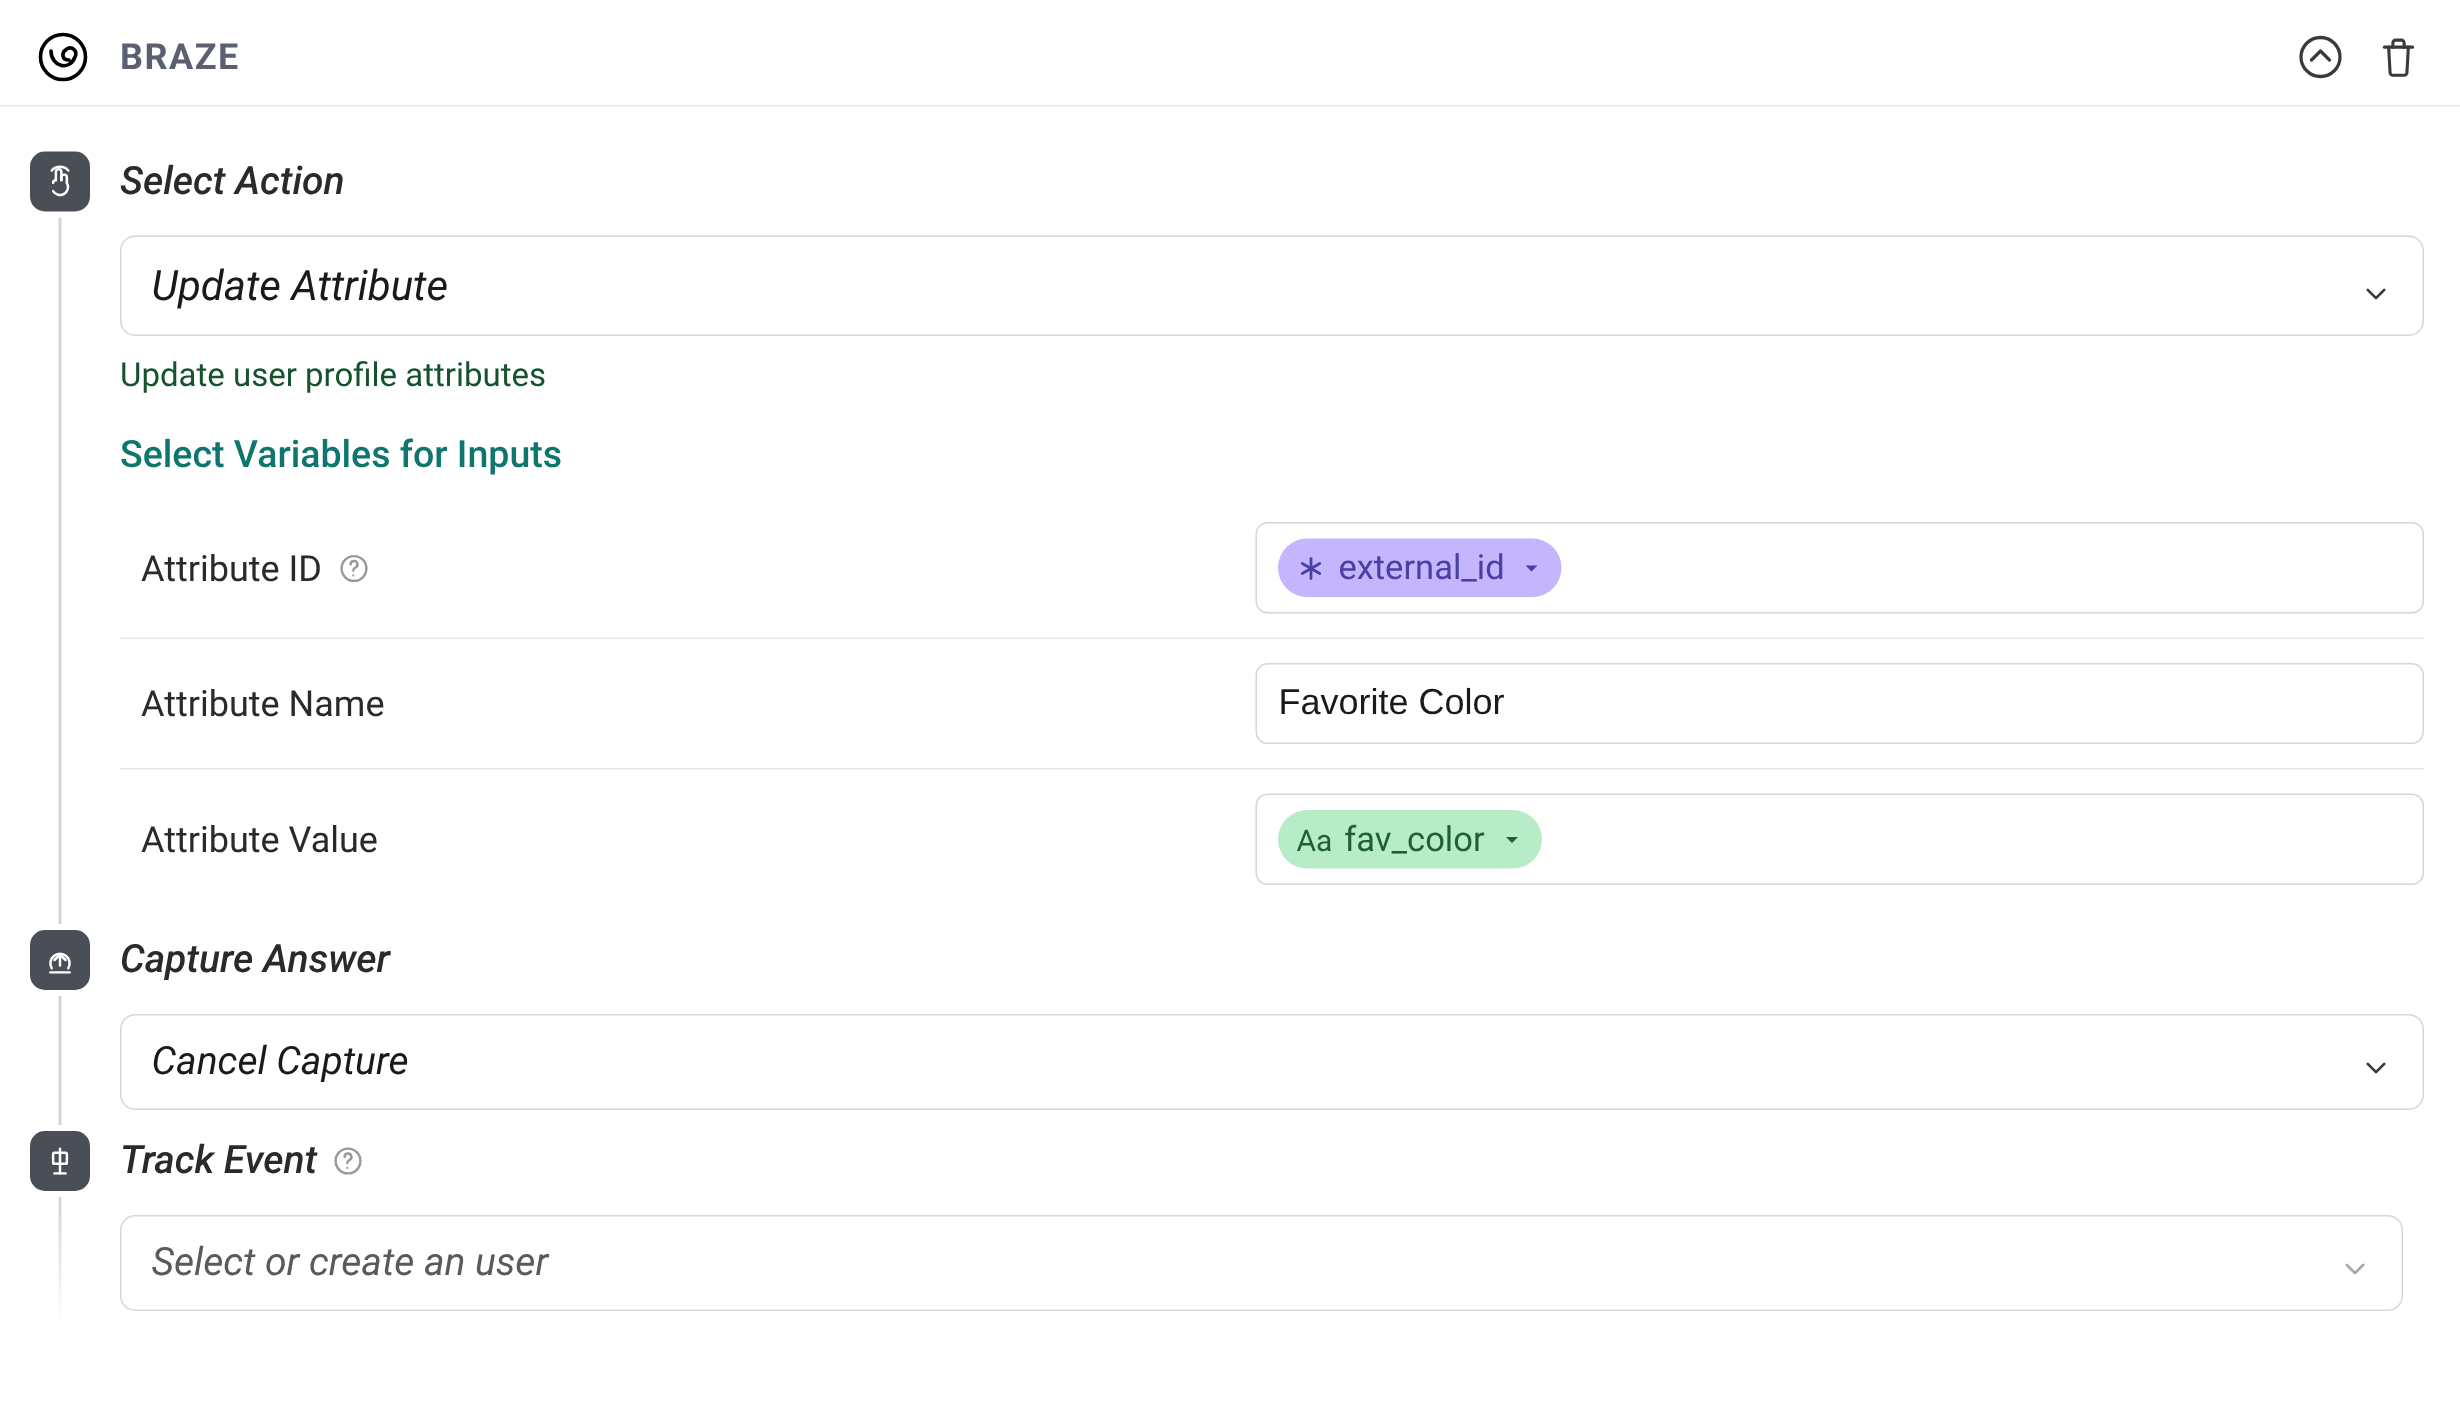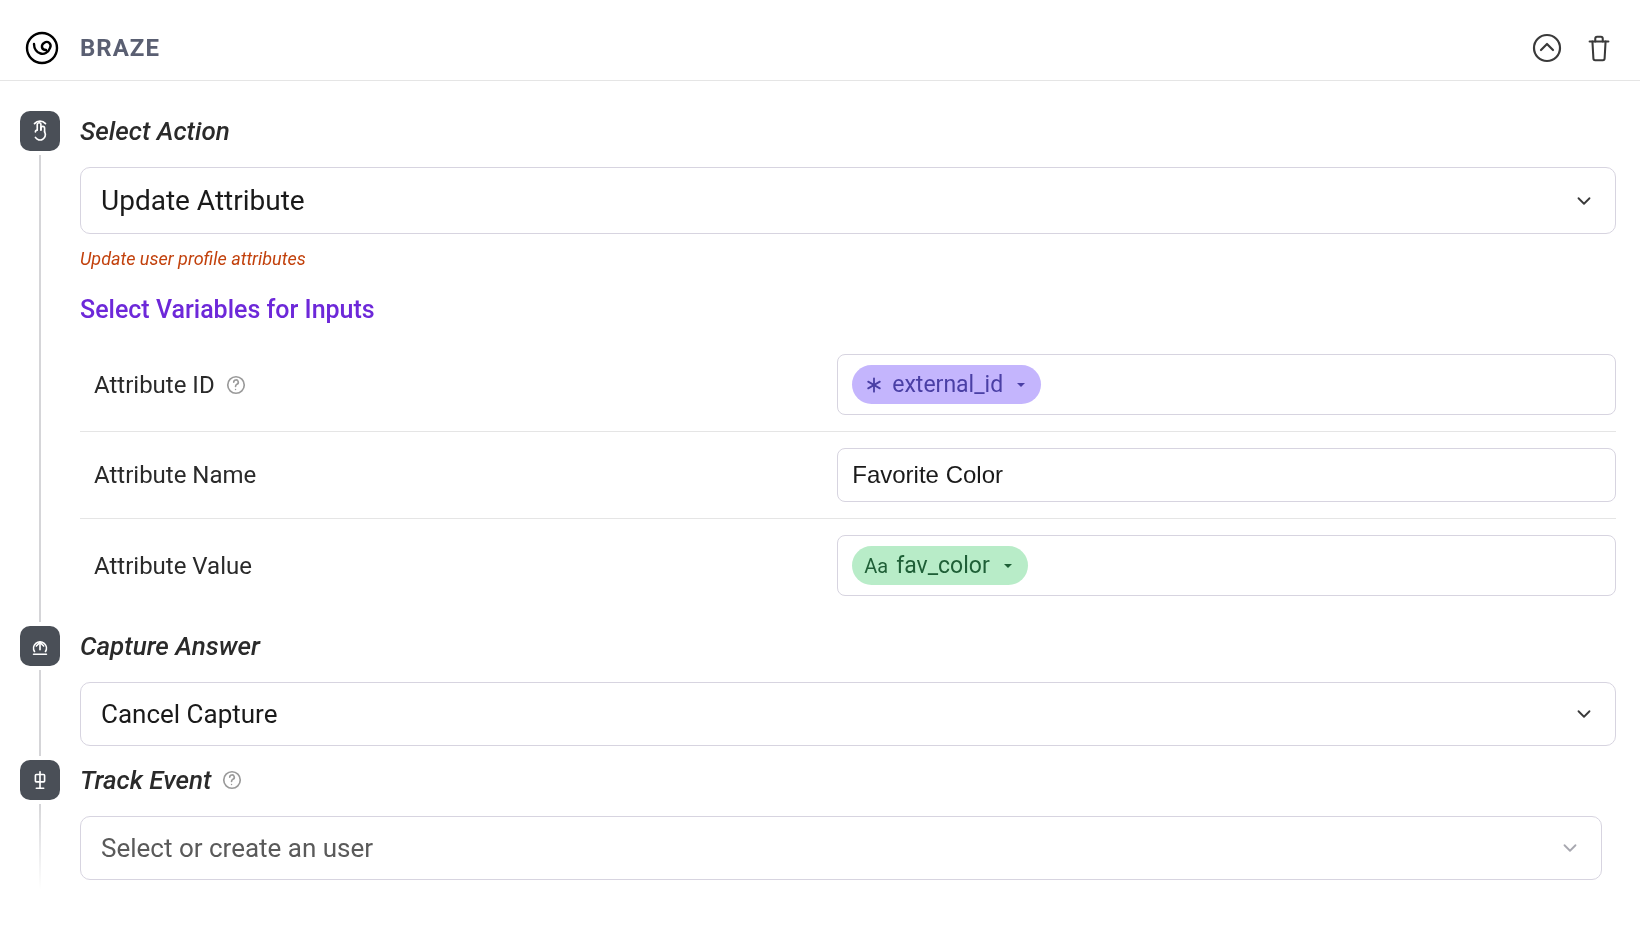--- a/index.html
+++ b/index.html
@@ -6,21 +6,21 @@
   body {
     font-family: -apple-system, BlinkMacSystemFont, "Segoe UI", Roboto, Helvetica, Arial, sans-serif;
     background: #fff;
     color: #1a1a1a;
     width: 1640px;
   }
   .header {
     display: flex;
     align-items: center;
     justify-content: space-between;
-    padding: 30px 24px 14px 24px;
+    padding: 20px 24px 14px 24px;
     border-bottom: 1px solid #e5e5e5;
   }
   .brand {
     display: flex;
     align-items: center;
     gap: 20px;
   }
   .brand-logo {
     width: 36px;
     height: 36px;
@@ -99,45 +99,45 @@
     display: inline-flex;
     align-items: center;
     justify-content: center;
   }
   .select-box {
     width: 100%;
     border: 1.5px solid #d7d4e0;
     border-radius: 10px;
     padding: 16px 20px;
     display: flex;
-    align-items: center;
+    align-items: flex-end;
     justify-content: space-between;
     cursor: pointer;
     background: #fff;
+    font-style: italic;
   }
   .select-box .value {
     font-size: 28px;
     color: #1a1a1a;
   }
   .select-box.placeholder .value {
     color: #5a5a5a;
   }
   .action-desc {
-    font-size: 18px;
-    color: #c2410c;
+    font-size: 22px;
+    color: #14532d;
     margin-top: 14px;
-    font-style: italic;
   }
   .var-group {
     margin-top: 26px;
   }
   .var-header {
     font-size: 25px;
     font-weight: 500;
-    color: #6d28d9;
+    color: #0f766e;
     margin-bottom: 14px;
   }
   .var-row {
     display: flex;
     align-items: center;
     padding: 16px 0;
     border-bottom: 1px solid #e5e5e5;
     gap: 20px;
   }
   .var-row:last-child { border-bottom: none; }

